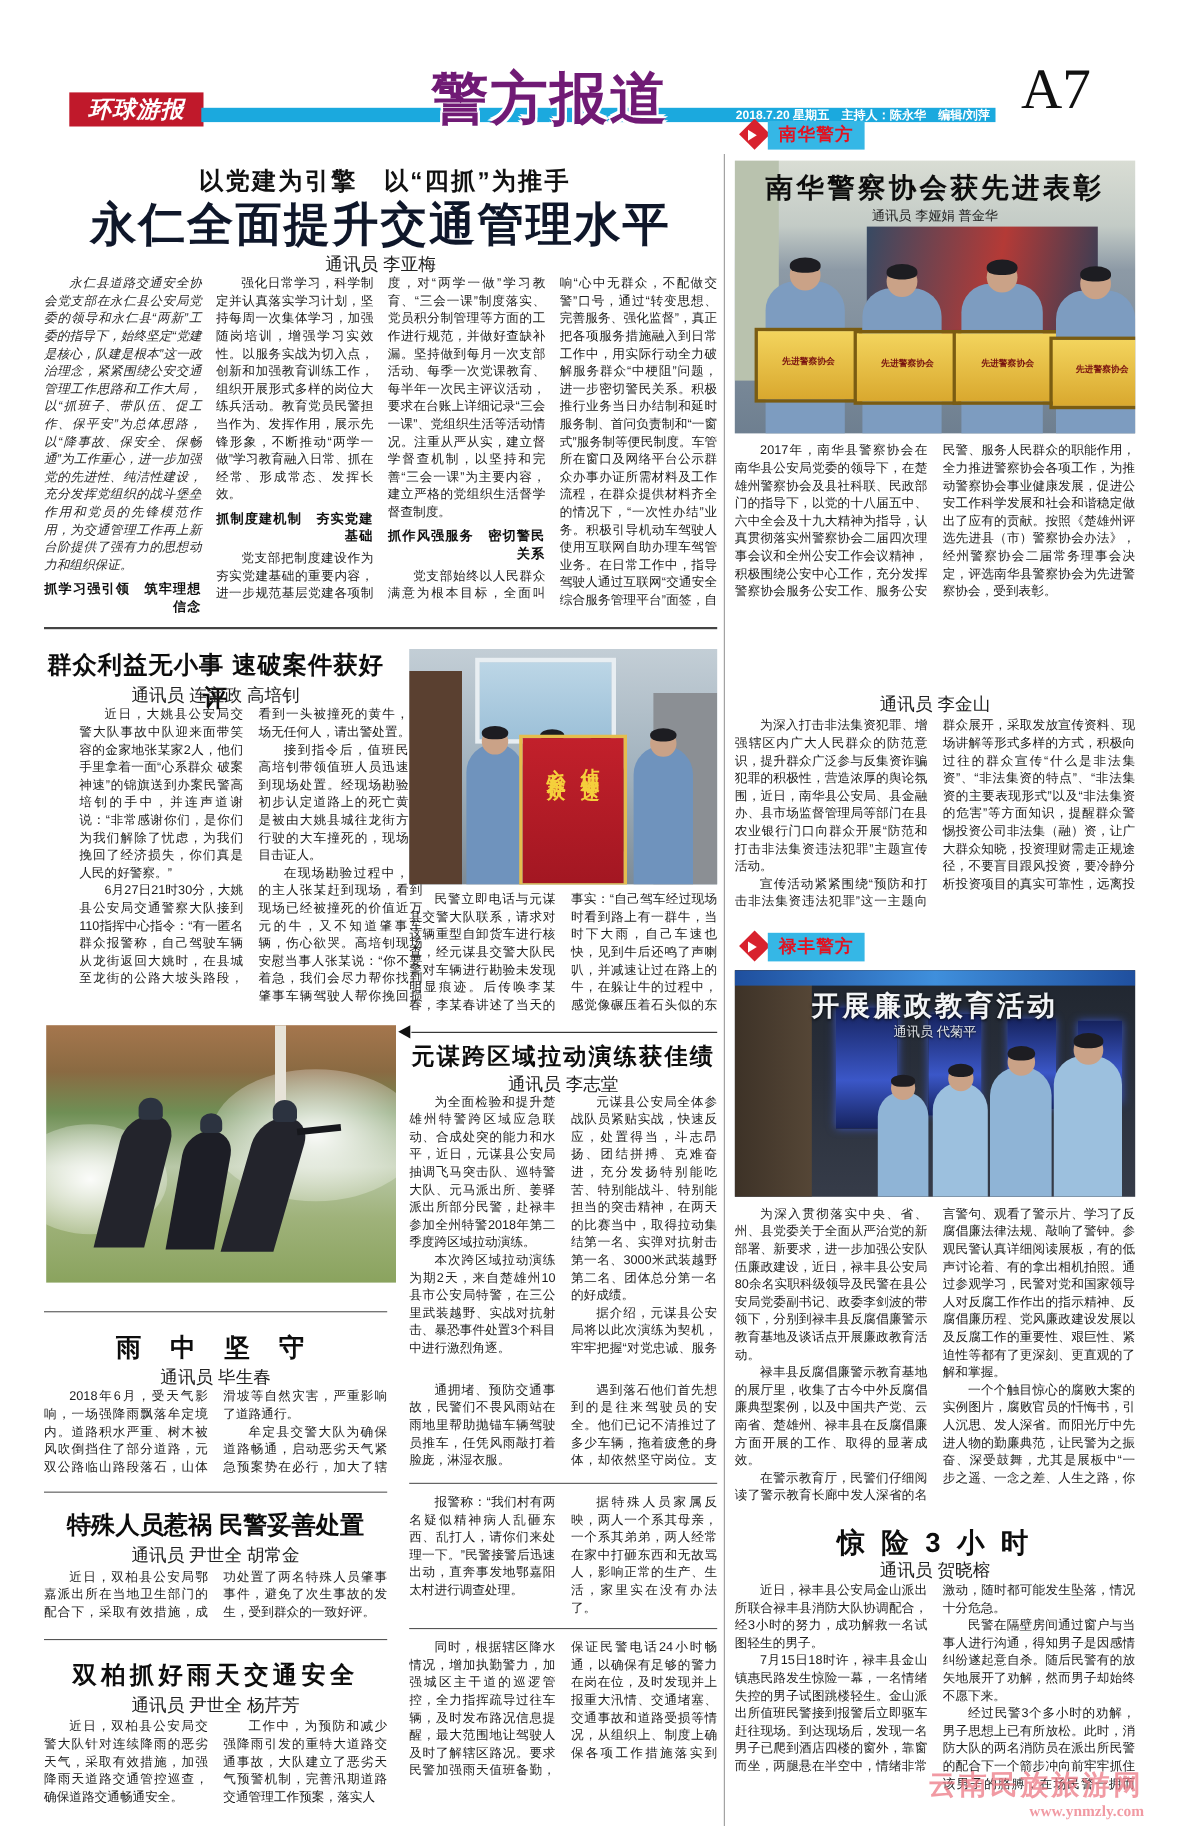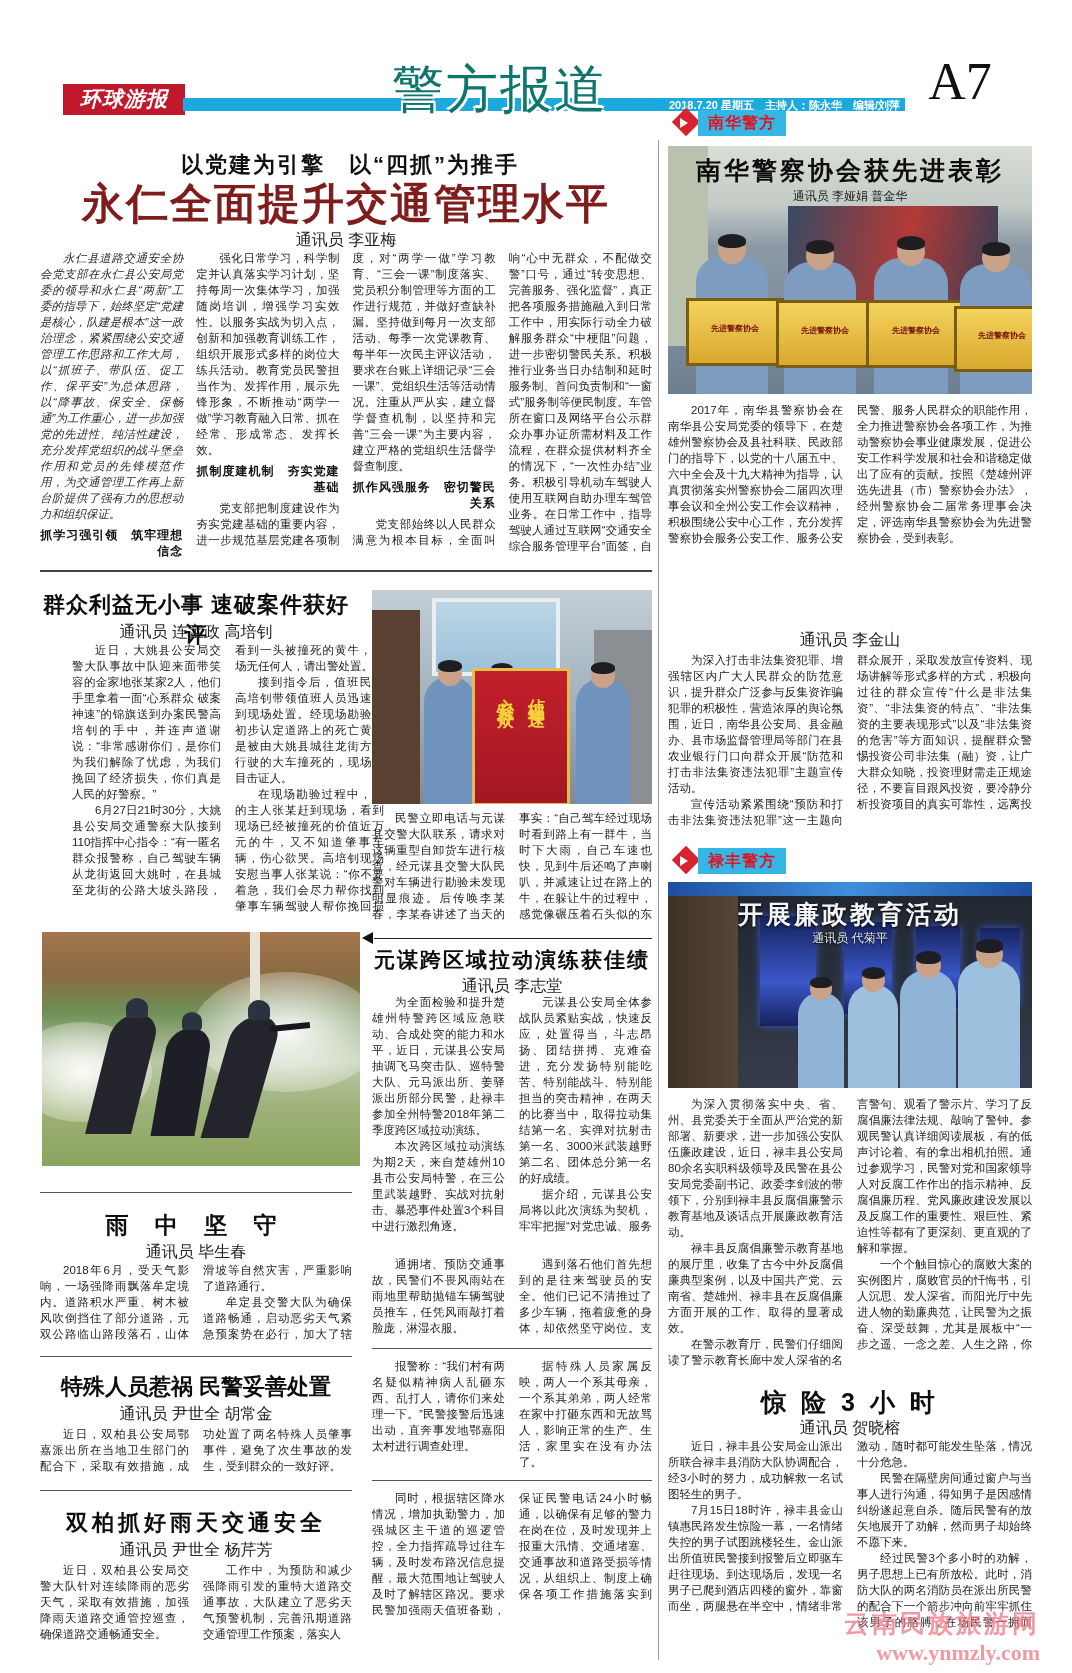--- a/index.html
+++ b/index.html
@@ -4,32 +4,32 @@
 <style>
   html,body{margin:0;padding:0;background:#e9e9e9;}
   #page{position:relative;width:1072px;height:1673px;background:#ffffff;margin:0 auto;
         font-family:"Liberation Sans",sans-serif;color:#1c1c1c;overflow:hidden;}
   .abs{position:absolute;}
   
   .masthead{left:63px;top:84px;width:122px;height:31px;background:#c0192b;color:#fff;
             font-weight:bold;font-style:italic;font-size:21px;line-height:31px;text-align:center;
             font-family:"Liberation Serif",serif;letter-spacing:1px;}
   .cyanbar{left:183px;top:98px;width:722px;height:13px;background:#1ba9de;}
-  .sectiontitle{left:360px;top:55px;width:280px;text-align:center;font-size:52px;font-weight:400;
-            color:#0f766e;letter-spacing:2px;
+  .sectiontitle{left:360px;top:55px;width:280px;text-align:center;font-size:52px;font-weight:700;
+            color:#701a75;letter-spacing:2px;
             text-shadow:-2px -2px 0 #fff,2px -2px 0 #fff,-2px 2px 0 #fff,2px 2px 0 #fff,0 3px 0 #fff,0 -3px 0 #fff;}
   .dateline{left:600px;top:99px;width:300px;color:#fff;font-size:11px;font-weight:bold;text-align:right;line-height:12px;}
   .pagenum{left:905px;top:52px;width:110px;font-family:"Liberation Serif",serif;font-size:52px;color:#111;text-align:center;}
   
   .vrule{width:1px;background:#9a9a9a;}
   .hr{height:1px;background:#555;}
   .hrthick{height:2px;background:#444;}
   
   .kicker{font-size:22px;font-weight:bold;text-align:center;letter-spacing:2px;color:#111;}
-  .maintitle{font-size:42px;font-weight:900;text-align:center;letter-spacing:2px;color:#7f1d1d;}
+  .maintitle{font-size:42px;font-weight:900;text-align:center;letter-spacing:2px;color:#0f172a;}
   .h2{font-weight:900;text-align:center;color:#0d0d0d;}
   .byline{font-size:16px;text-align:center;color:#222;}
   
   .body{font-size:11.5px;line-height:16px;text-align:justify;color:#1c1c1c;overflow:hidden;}
   .body p{margin:0;text-indent:2em;}
   .body h4{margin:5px 0;font-size:12px;text-align:right;letter-spacing:1px;color:#111;}
   .cols2{column-count:2;column-gap:14px;}
   .cols4{column-count:4;column-gap:13px;}
   .lead p{font-style:italic;color:#2a2a2a;}
   
@@ -54,21 +54,21 @@
   .pennant span{writing-mode:vertical-rl;text-orientation:upright;color:#f5d03c;font-weight:900;font-size:17px;
            font-family:"Liberation Serif",serif;letter-spacing:4px;}
   
   .marker{position:absolute;height:1px;background:#222;}
   .marker .tri{position:absolute;left:-12px;top:-6px;width:0;height:0;border-top:6px solid transparent;
            border-bottom:6px solid transparent;border-right:11px solid #111;}
   
   .watermark{text-align:right;font-weight:900;color:rgba(236,120,132,.75);line-height:1.25;
              font-family:"Liberation Serif",serif;}
   .watermark .l1{font-size:25px;letter-spacing:3px;}
-  .watermark .l2{font-size:22px;}
+  .watermark .l2{font-size:14px;}
   .smoke{position:absolute;border-radius:50%;background:radial-gradient(rgba(255,255,255,.95),rgba(255,255,255,0));}
   .screen{position:absolute;background:linear-gradient(#16235e,#3b57c8 60%,#16235e);box-shadow:0 0 8px #3b57c8;}
 </style>
 </head>
 <body>
 
 <div id="page">
 
   <div class="abs masthead">环球游报</div>
   <div class="abs cyanbar"></div>

